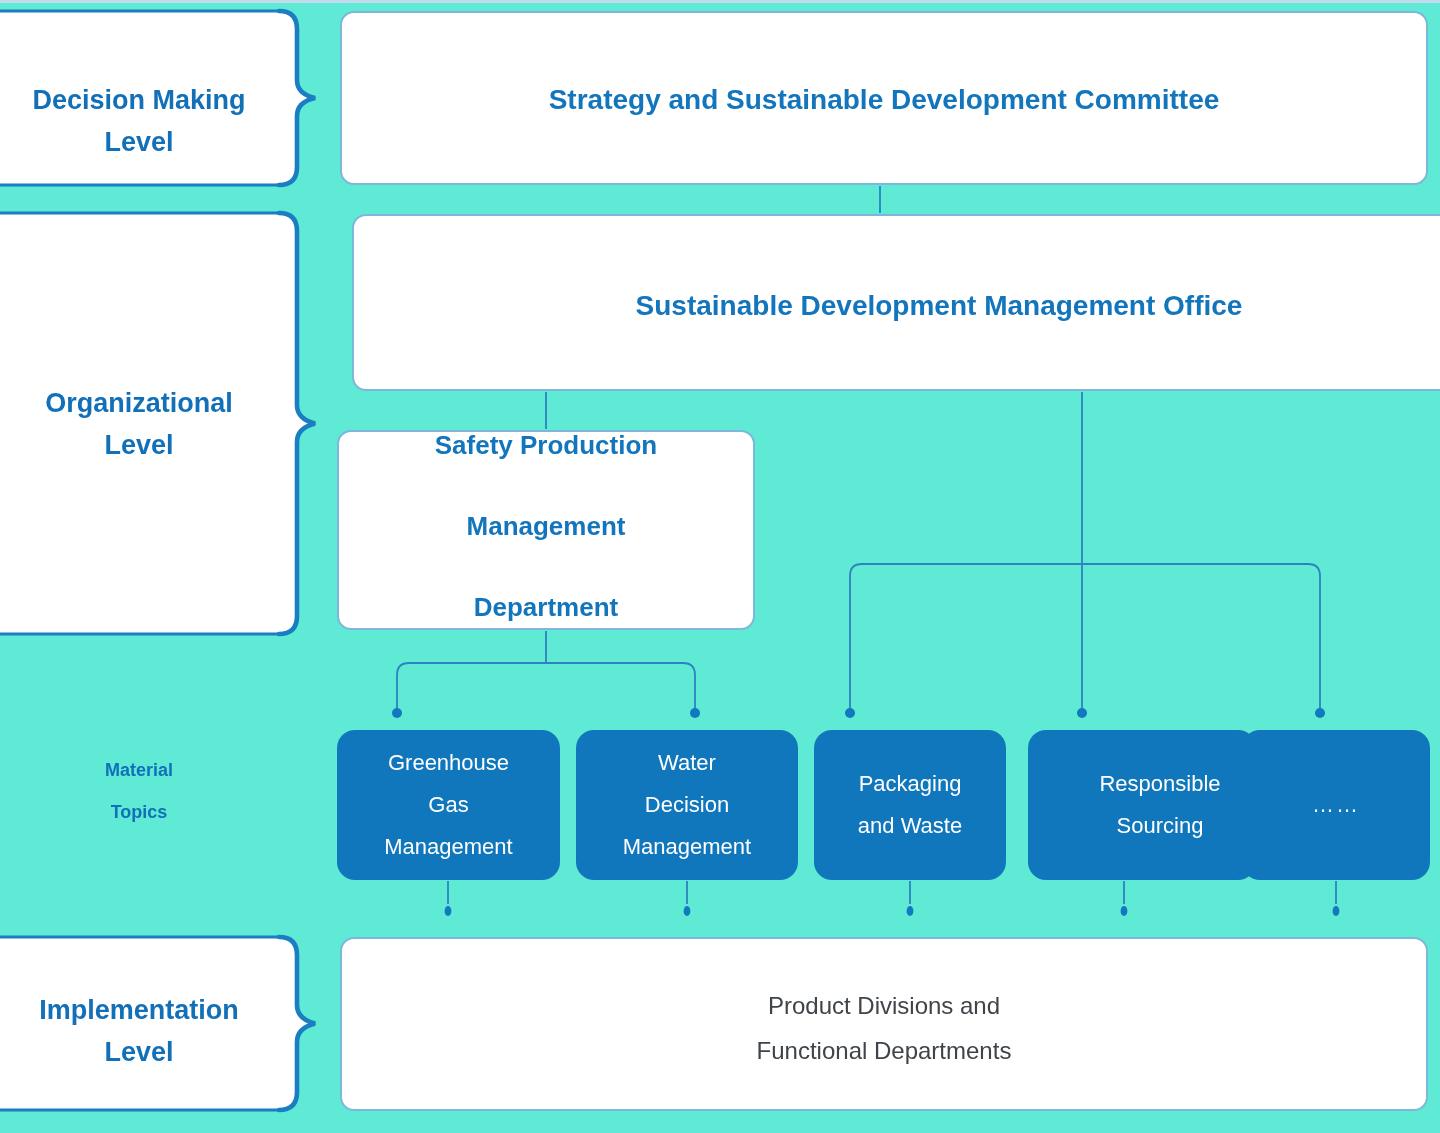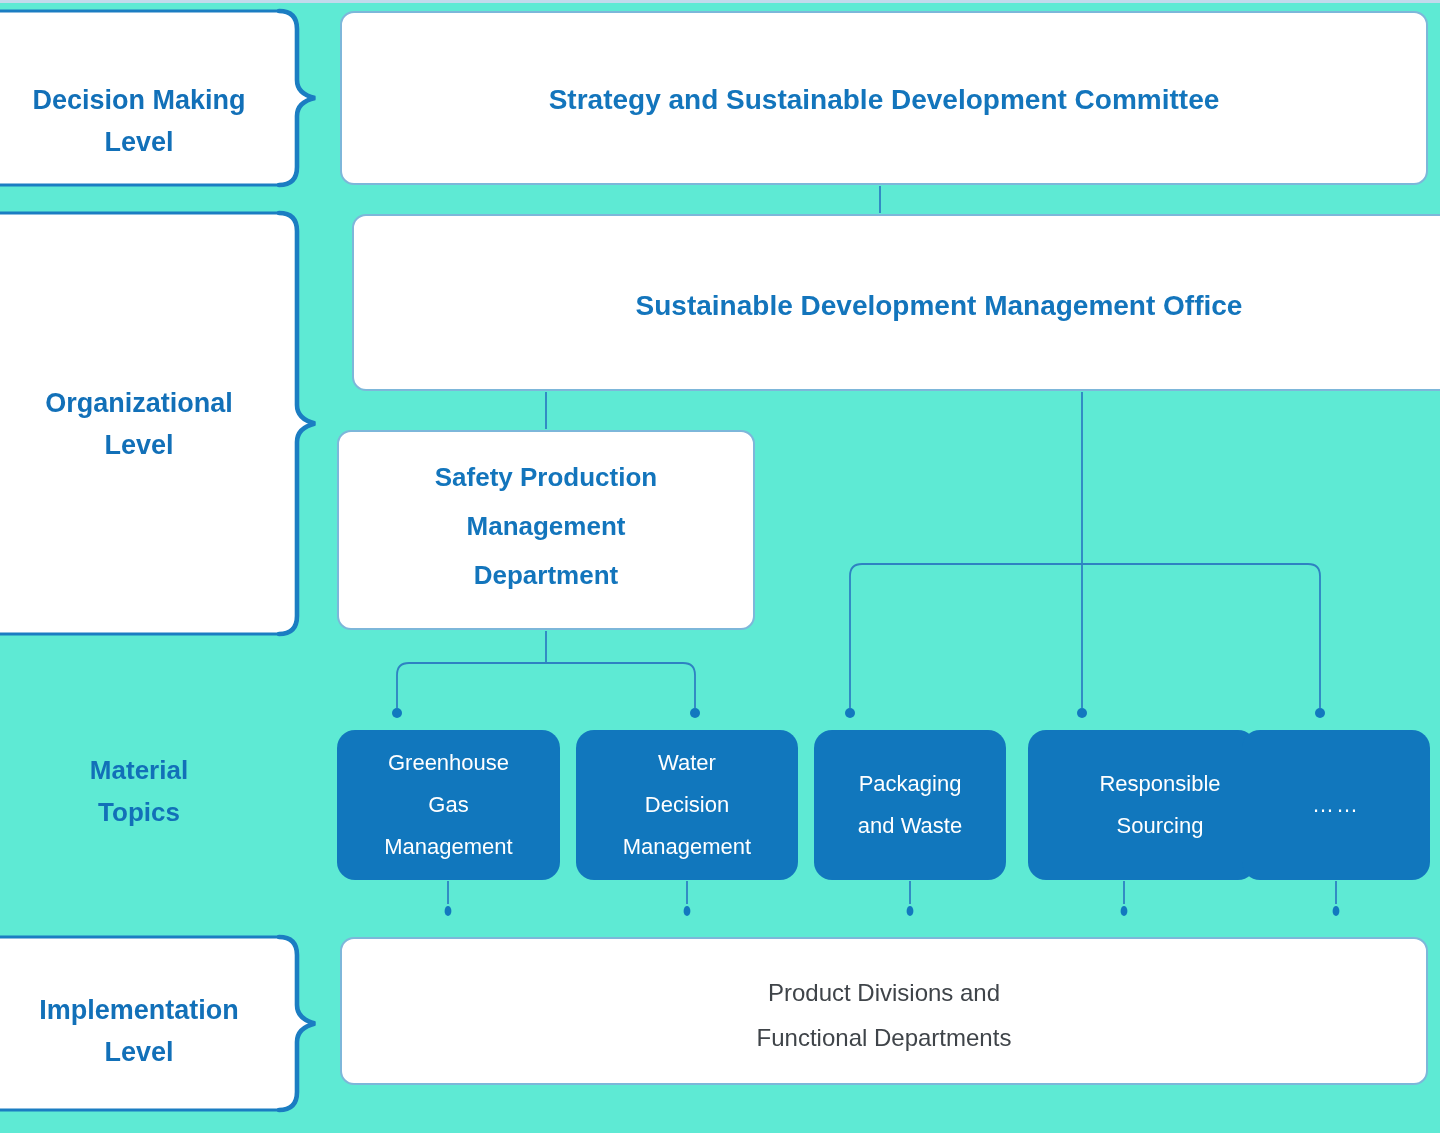--- a/index.html
+++ b/index.html
@@ -10,21 +10,21 @@
 
   .label-text{position:absolute;left:0;width:278px;text-align:center;
     color:#1270b8;font-weight:700;font-size:27px;line-height:42px;}
 
   .wbox{position:absolute;background:#ffffff;border:2px solid #7db7da;border-radius:14px;
     box-sizing:border-box;display:flex;flex-direction:column;align-items:center;justify-content:center;
     color:#1375bc;font-weight:600;font-size:28px;text-align:center;}
   .wbox .ln{line-height:49px;}
   .wbox.committee{padding-top:4px;}
   .wbox.office{padding-top:6px;}
-  .wbox.safety{font-size:26px;padding-bottom:8px;}
+  .wbox.safety{font-size:26px;padding-bottom:8px;gap:32px;}
   .wbox.implementation-body{color:#3f4449;font-weight:400;font-size:24px;padding-top:7px;}
   .wbox.implementation-body .ln{line-height:45px;}
 
   .topic{position:absolute;background:#1177bd;border-radius:18px;
     display:flex;flex-direction:column;align-items:center;justify-content:center;
     color:#ffffff;font-size:22px;font-weight:400;text-align:center;}
   .topic .ln{line-height:42px;}
   .topic.ellipsis{font-size:22px;letter-spacing:2px;}
 </style>
 </head>
@@ -77,21 +77,21 @@
   </svg>
 
   <div class="label-text" style="top:79px;">
     <div class="ln">Decision Making</div>
     <div class="ln">Level</div>
   </div>
   <div class="label-text" style="top:382px;">
     <div class="ln">Organizational</div>
     <div class="ln">Level</div>
   </div>
-  <div class="label-text" style="top:749px;font-size:26px;">
+  <div class="label-text" style="top:749px;font-size:18px;">
     <div class="ln">Material</div>
     <div class="ln">Topics</div>
   </div>
   <div class="label-text" style="top:989px;">
     <div class="ln">Implementation</div>
     <div class="ln">Level</div>
   </div>
 
   <div class="wbox committee" style="left:340px;top:11px;width:1088px;height:174px;">
     <div>Strategy and Sustainable Development Committee</div>
@@ -100,21 +100,21 @@
   <div class="wbox office" style="left:352px;top:214px;width:1174px;height:177px;">
     <div>Sustainable Development Management Office</div>
   </div>
 
   <div class="wbox safety" style="left:337px;top:430px;width:418px;height:200px;">
     <div class="ln">Safety Production</div>
     <div class="ln">Management</div>
     <div class="ln">Department</div>
   </div>
 
-  <div class="wbox implementation-body" style="left:340px;top:937px;width:1088px;height:148px;">
+  <div class="wbox implementation-body" style="left:340px;top:937px;width:1088px;height:174px;">
     <div class="ln">Product Divisions and</div>
     <div class="ln">Functional Departments</div>
   </div>
 
   <div class="topic" style="left:337px;top:730px;width:223px;height:150px;">
     <div class="ln">Greenhouse</div>
     <div class="ln">Gas</div>
     <div class="ln">Management</div>
   </div>
   <div class="topic" style="left:576px;top:730px;width:222px;height:150px;">

